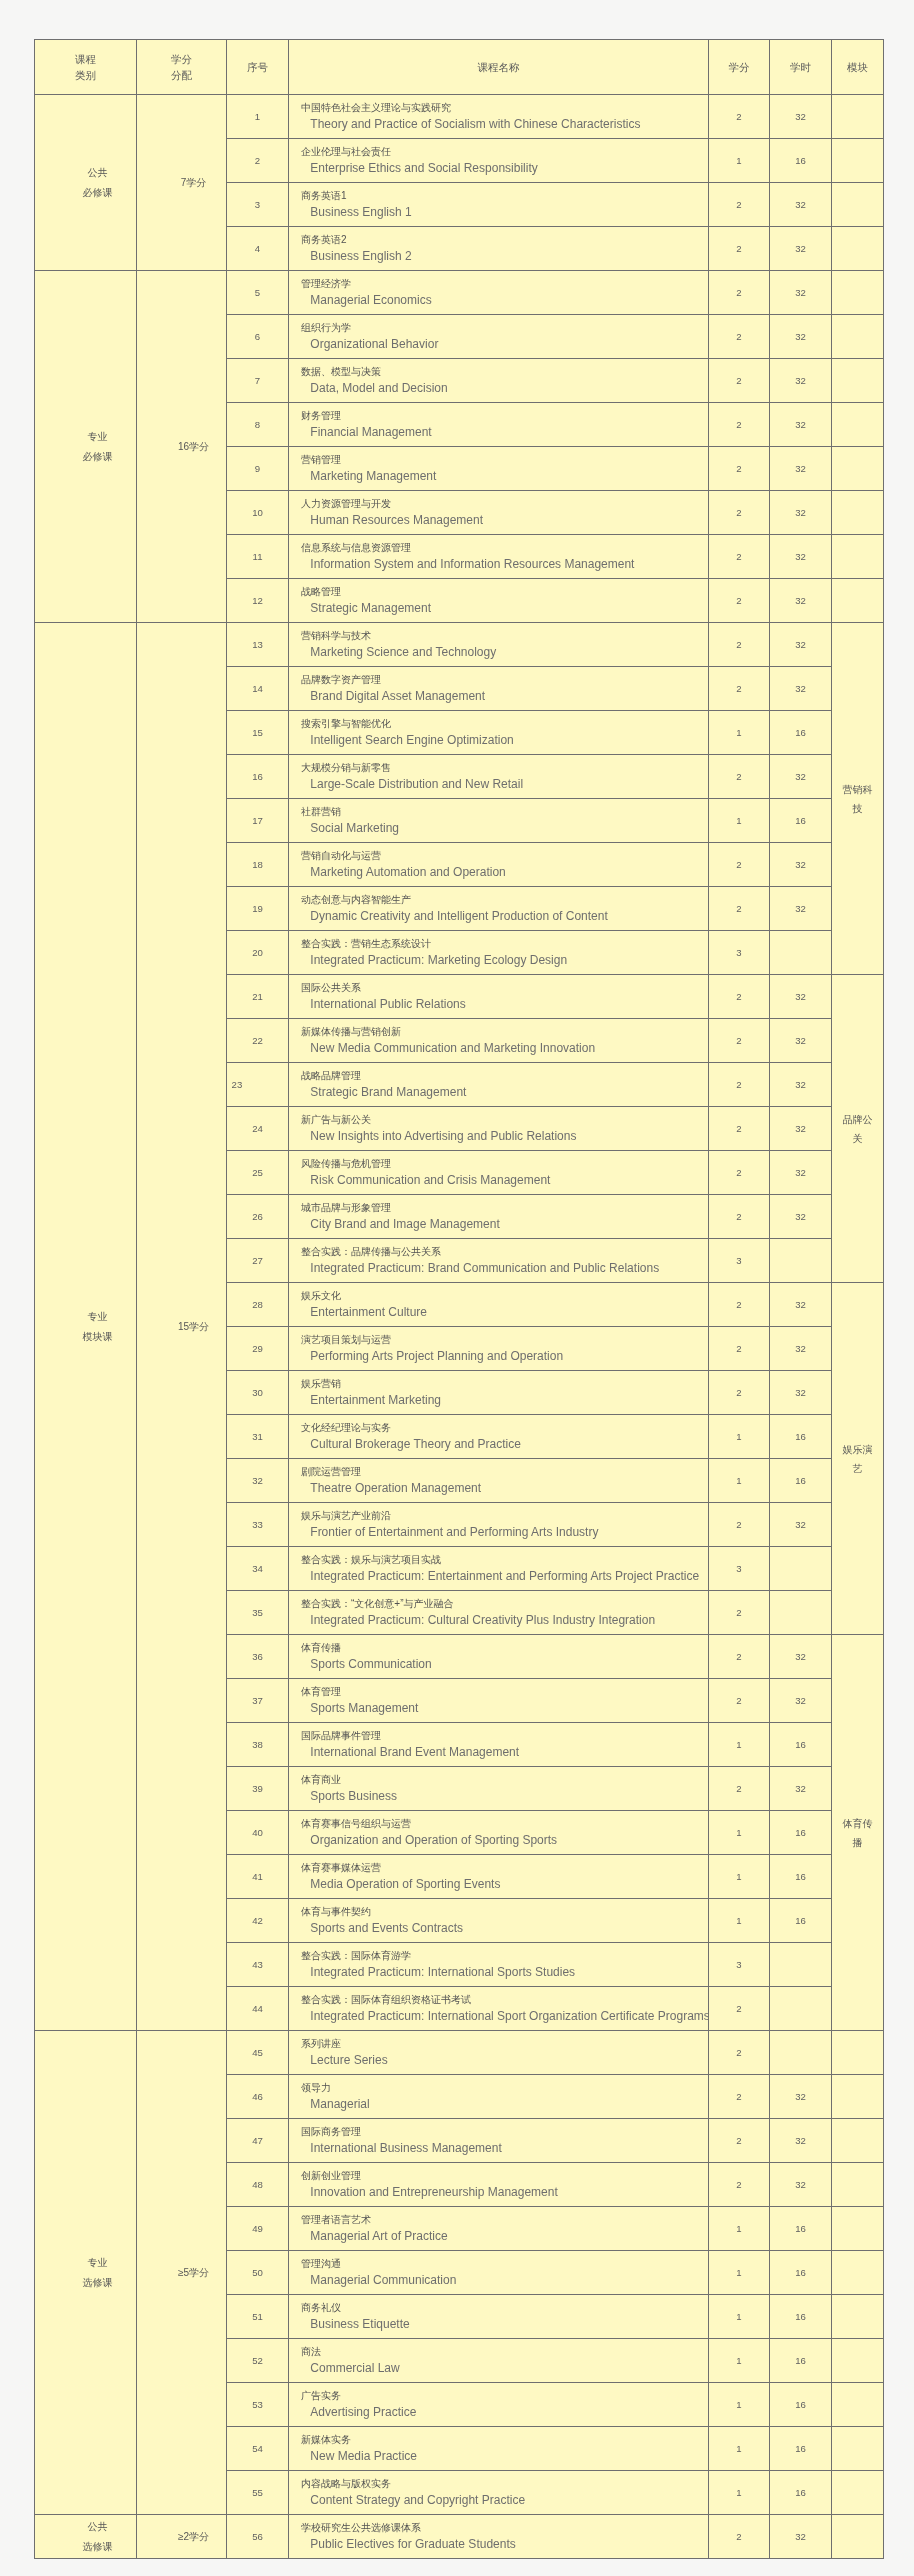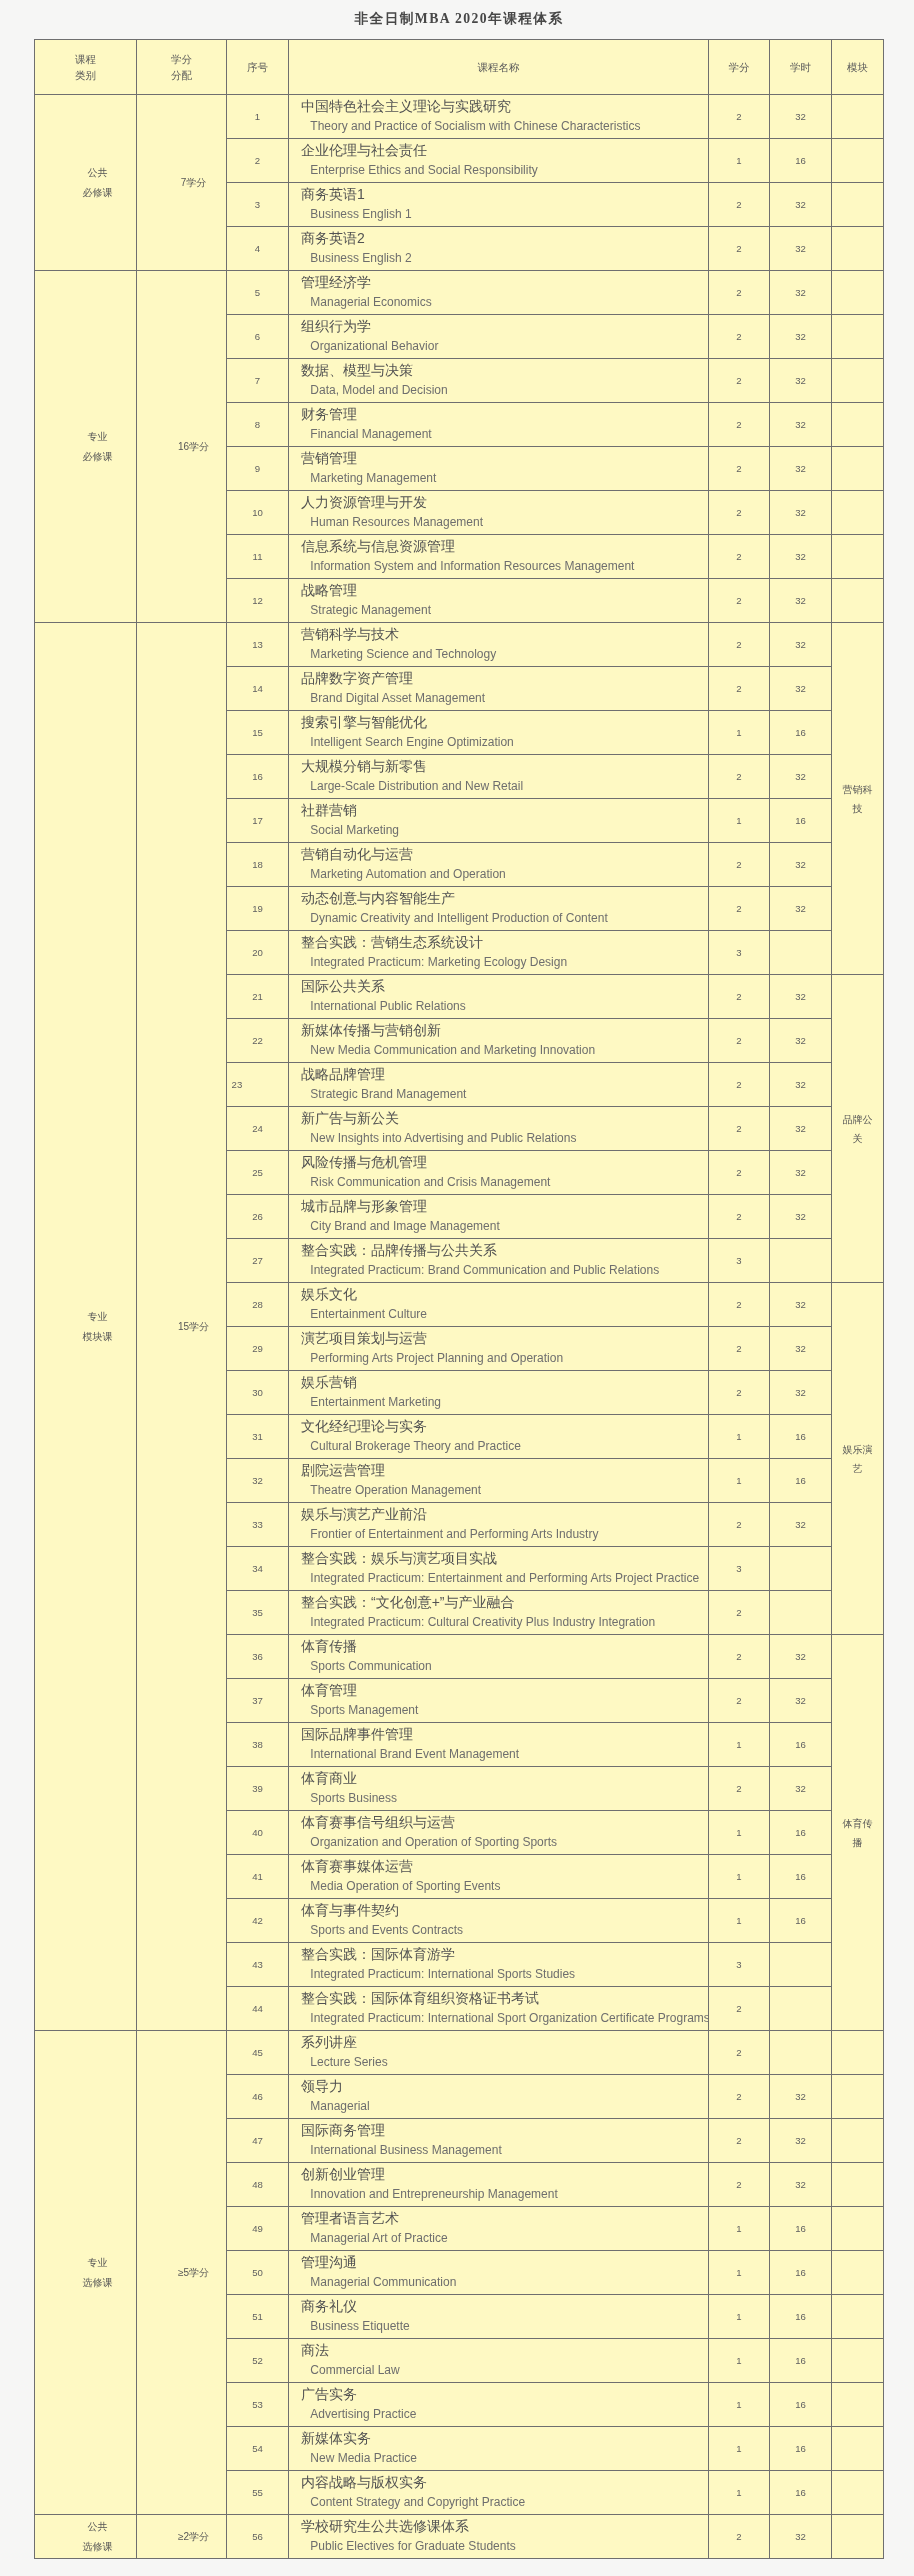--- a/index.html
+++ b/index.html
@@ -38,42 +38,41 @@
   .curriculum tbody tr { height:44px; }
   td.cat {
     text-align:center; font-size:10px; color:#565656;
     white-space:pre-line; line-height:1.95;padding-left:24px;
   }
   td.num {
     text-align:center; font-size:9.6px; color:#616161;
   }
   td.name { vertical-align:middle; }
   .zh {
-    font-size:14px; color:#525252;
+    font-size:10px; color:#525252;
     padding-left:12px; line-height:1.1; margin-bottom:5.5px;
     white-space:nowrap;
   }
   .en {
     font-size:12px; color:#6e6e6e;
     padding-left:7.3px; line-height:1.1;
     white-space:nowrap;
     margin-left:14px;
   }
   td.modcell {
     text-align:center; font-size:10px; color:#565656;
     white-space:pre-line; line-height:1.9;font-family:Liberation Serif, serif;
   }
   tr.sec-start td { border-top:1.8px solid #4e4e4e; }
   tr.mod-start td { border-top:1.8px solid #4e4e4e; }
 </style>
 </head>
 <body>
 
 <div class="page">
-  <div class="doc-title">非全日制MBA 2020年课程体系</div>
 
   <table class="curriculum">
     <colgroup>
       <col style="width:102px">
       <col style="width:90px">
       <col style="width:62px">
       <col style="width:420px">
       <col style="width:61px">
       <col style="width:62px">
       <col style="width:52px">

